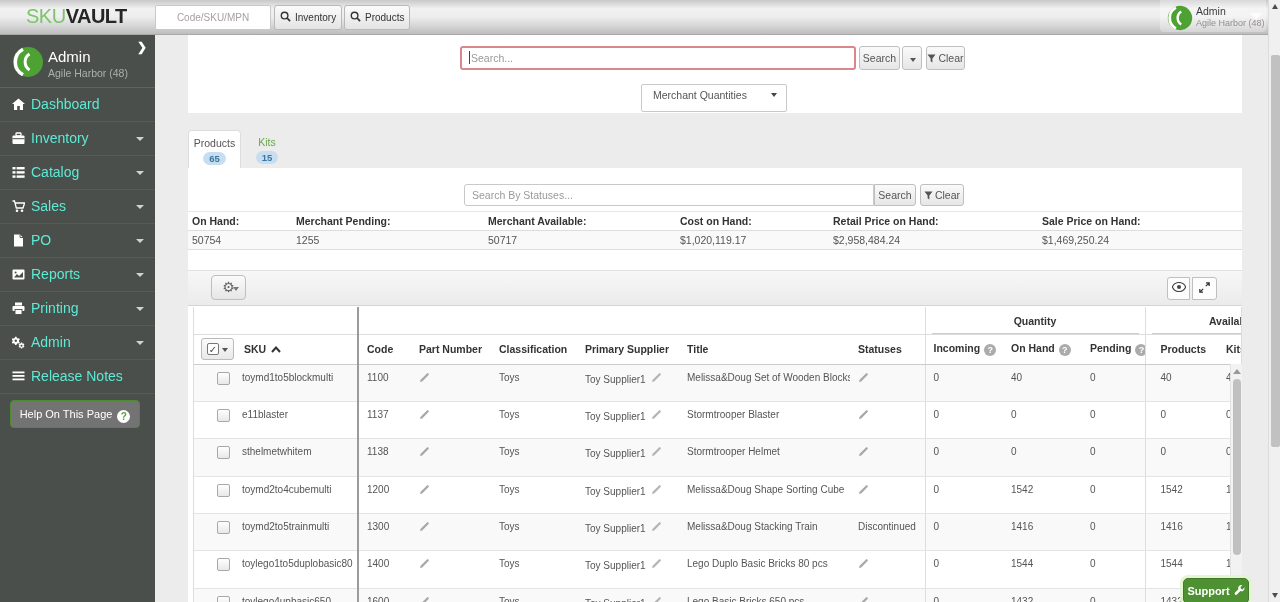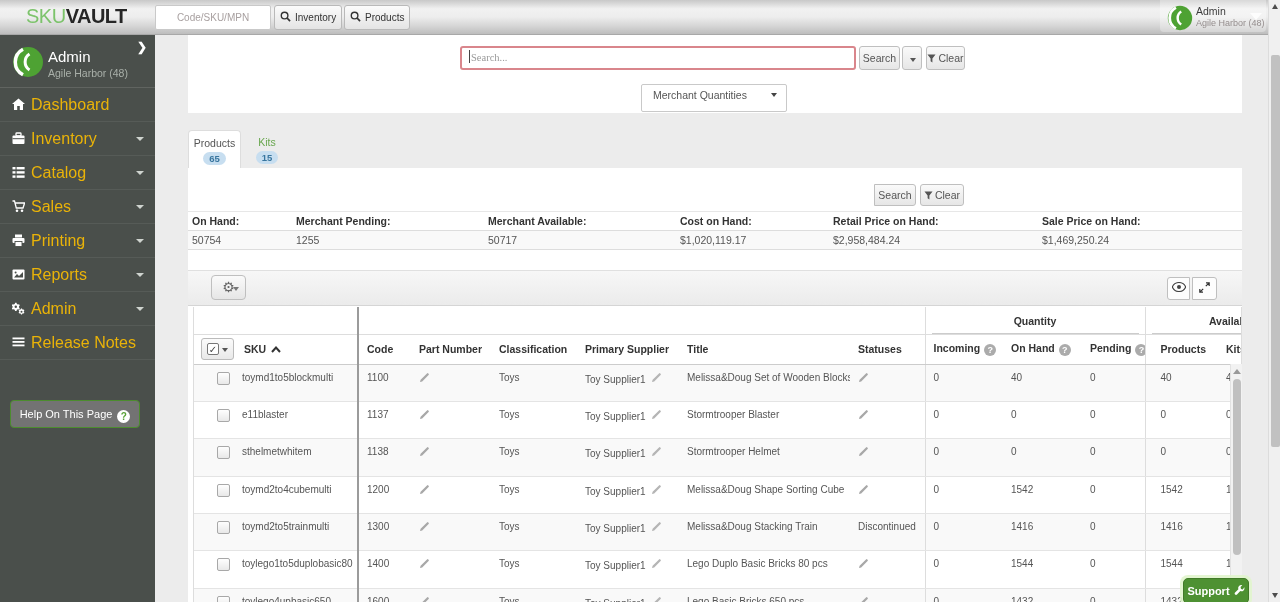--- a/index.html
+++ b/index.html
@@ -28,38 +28,38 @@
   .user-caret { position:absolute; left:1250px; top:13px; width:0; height:0;
     border-left:6px solid transparent; border-right:6px solid transparent; border-top:7px solid #fdfdfd; }
 
   
   .sidebar { position:absolute; left:0; top:35px; width:155px; height:567px; background:#4a4f4b; z-index:20; }
   .side-user { position:relative; height:53px; border-bottom:1px solid rgba(255,255,255,0.12); }
   .side-logo { position:absolute; left:12px; top:11px; width:32px; height:32px; }
   .side-name { position:absolute; left:48px; top:13px; color:#fff; font-size:15px; }
   .side-account { position:absolute; left:48px; top:32px; color:#a9b0a9; font-size:10.5px; }
   .side-collapse { position:absolute; right:8px; top:5px; color:#fff; font-weight:700; font-size:12px; cursor:pointer; }
-  .side-item { position:relative; height:34px; line-height:33px; color:#eab308; font-size:16px;
+  .side-item { position:relative; height:34px; line-height:33px; color:#5eead4; font-size:14px;
     border-bottom:1px solid rgba(255,255,255,0.07); cursor:pointer; }
   .side-item .s-icon { position:absolute; left:12px; top:10px; width:13px; height:13px; }
   .side-item .s-label { position:absolute; left:31px; }
   .side-item .s-caret { position:absolute; right:11px; top:15px; width:0; height:0;
     border-left:4px solid transparent; border-right:4px solid transparent; border-top:4px solid #cfd4cf; }
   .help-btn { position:absolute; left:10px; top:365px; width:130px; height:28px; background:#737373;
     border:1px solid #4c8c2e; border-radius:4px; color:#fff; font-size:11px; text-align:center;
     line-height:26px; cursor:pointer; }
   .help-q { display:inline-block; width:13px; height:13px; border-radius:50%; background:#fff; color:#58a036;
     font-size:10px; font-weight:700; line-height:13px; margin-left:5px; vertical-align:-2px; }
 
   
   .panel1 { position:absolute; left:188px; top:35px; width:1054px; height:78px; background:#fff; z-index:5; }
   .panel2 { position:absolute; left:188px; top:168px; width:1054px; height:434px; background:#fff; z-index:5; }
 
   .red-search { position:absolute; left:272px; top:11px; width:396px; height:24px; background:#fff;
-    border:2px solid #d9868c; border-radius:3px; color:#999; line-height:20px; padding-left:7px; font-size:10.5px;font-family:Liberation Serif, serif; }
+    border:2px solid #d9868c; border-radius:3px; color:#999; line-height:20px; padding-left:7px; font-size:10.5px; }
   .red-search .cursor { display:inline-block; width:1px; height:13px; background:#444; vertical-align:-2px; margin-right:1px; }
   .gbtn { background:linear-gradient(#fafafa,#e6e6e6); border:1px solid #bfbfbf; border-radius:3px;
     color:#555; text-align:center; cursor:pointer; position:absolute; font-size:10.5px; white-space:nowrap; overflow:hidden; }
   .search-btn1 { left:671px; top:11px; width:41px; height:24px; line-height:22px; }
   .caret-btn { left:714px; top:11px; width:20px; height:24px; }
   .caret-btn .c { position:absolute; left:6.5px; top:11px; width:0; height:0;
     border-left:3.5px solid transparent; border-right:3.5px solid transparent; border-top:4px solid #555; }
   .clear-btn1 { left:738px; top:11px; width:39px; height:24px; line-height:22px; }
   .funnel { display:inline-block; vertical-align:-1px; margin-right:2px; }
   .merchant-select { position:absolute; left:453px; top:49px; width:146px; height:28px; background:#fff;
@@ -230,34 +230,42 @@
     <svg class="s-icon" viewBox="0 0 13 13">
         <path d="M0.5 1 H2.5 L4.3 8 H11 L12.6 3 H3.4" fill="none" stroke="#fff" stroke-width="1.3"></path>
         <circle cx="5" cy="10.8" r="1.3" fill="#fff"></circle>
         <circle cx="10" cy="10.8" r="1.3" fill="#fff"></circle>
       </svg>
     <span class="s-label">Sales</span>
     <span class="s-caret"></span>
   </div>
   <div class="side-item">
     <svg class="s-icon" viewBox="0 0 13 13">
+        <path d="M2 0.5 H8 L11 3.5 V12.5 H2 Z" fill="#fff"></path>
+        <path d="M8 0.5 L8 3.5 L11 3.5" fill="none" stroke="#4a4f4b" stroke-width="0.9"></path>
+      </svg>
+    <span class="s-label">PO</span>
+    <span class="s-caret"></span>
+  </div>
+  <div class="side-item">
+    <svg class="s-icon" viewBox="0 0 13 13">
+        <rect x="0.5" y="1.5" width="12" height="10" rx="1" fill="#fff"></rect>
+        <path d="M2 9.5 L5 6 L7 8 L11 4 L11 9.5 Z" fill="#4a4f4b"></path>
+        <circle cx="3.6" cy="4.4" r="1" fill="#4a4f4b"></circle>
+      </svg>
+    <span class="s-label">Reports</span>
+    <span class="s-caret"></span>
+  </div>
+  <div class="side-item">
+    <svg class="s-icon" viewBox="0 0 13 13">
         <rect x="3" y="0.5" width="7" height="3" fill="#fff"></rect>
         <rect x="0.5" y="4" width="12" height="5" rx="1" fill="#fff"></rect>
         <rect x="3" y="7.5" width="7" height="5" fill="#fff" stroke="#4a4f4b" stroke-width="0.9"></rect>
       </svg>
     <span class="s-label">Printing</span>
-    <span class="s-caret"></span>
-  </div>
-  <div class="side-item">
-    <svg class="s-icon" viewBox="0 0 13 13">
-        <rect x="0.5" y="1.5" width="12" height="10" rx="1" fill="#fff"></rect>
-        <path d="M2 9.5 L5 6 L7 8 L11 4 L11 9.5 Z" fill="#4a4f4b"></path>
-        <circle cx="3.6" cy="4.4" r="1" fill="#4a4f4b"></circle>
-      </svg>
-    <span class="s-label">Reports</span>
     <span class="s-caret"></span>
   </div>
   <div class="side-item">
     <svg class="s-icon" viewBox="0 0 13 13">
         <g fill="#fff">
           <path d="M4.5 0.8 l0.4 1.1 a3 3 0 0 1 1 0.6 l1.2-0.3 0.7 1.2 -0.8 0.9 a3 3 0 0 1 0 1.1 l0.8 0.9 -0.7 1.2 -1.2-0.3 a3 3 0 0 1 -1 0.6 l-0.4 1.1 h-1.4 l-0.4-1.1 a3 3 0 0 1 -1-0.6 l-1.2 0.3 -0.7-1.2 0.8-0.9 a3 3 0 0 1 0-1.1 l-0.8-0.9 0.7-1.2 1.2 0.3 a3 3 0 0 1 1-0.6 l0.4-1.1 Z"></path>
           <circle cx="3.8" cy="4.7" r="1.2" fill="#4a4f4b"></circle>
           <path d="M10 6.5 l0.3 0.8 a2.2 2.2 0 0 1 0.7 0.4 l0.9-0.2 0.5 0.9 -0.6 0.7 a2.2 2.2 0 0 1 0 0.8 l0.6 0.7 -0.5 0.9 -0.9-0.2 a2.2 2.2 0 0 1 -0.7 0.4 l-0.3 0.8 h-1 l-0.3-0.8 a2.2 2.2 0 0 1 -0.7-0.4 l-0.9 0.2 -0.5-0.9 0.6-0.7 a2.2 2.2 0 0 1 0-0.8 l-0.6-0.7 0.5-0.9 0.9 0.2 a2.2 2.2 0 0 1 0.7-0.4 l0.3-0.8 Z"></path>
           <circle cx="9.5" cy="9.8" r="1" fill="#4a4f4b"></circle>
         </g>
@@ -294,20 +302,21 @@
     <div>Products</div>
     <span class="badge">65</span>
   </div>
   <div class="tab tab-plain">
     <div>Kits</div>
     <span class="badge">15</span>
   </div>
 </div>
 
 <div class="panel2">
+  <div class="status-input">Search By Statuses...</div>
   <div class="gbtn search-btn2">Search</div>
   <div class="gbtn clear-btn2"><svg class="funnel" width="9" height="9" viewBox="0 0 10 10">
         <path d="M0.5 0.5 H9.5 L6 5 V9.5 L4 8 V5 Z" fill="#555"></path>
       </svg><span>Clear</span></div>
 
   <div class="summary">
     <table>
       <colgroup>
           <col style="width:104px">
           <col style="width:192px">

